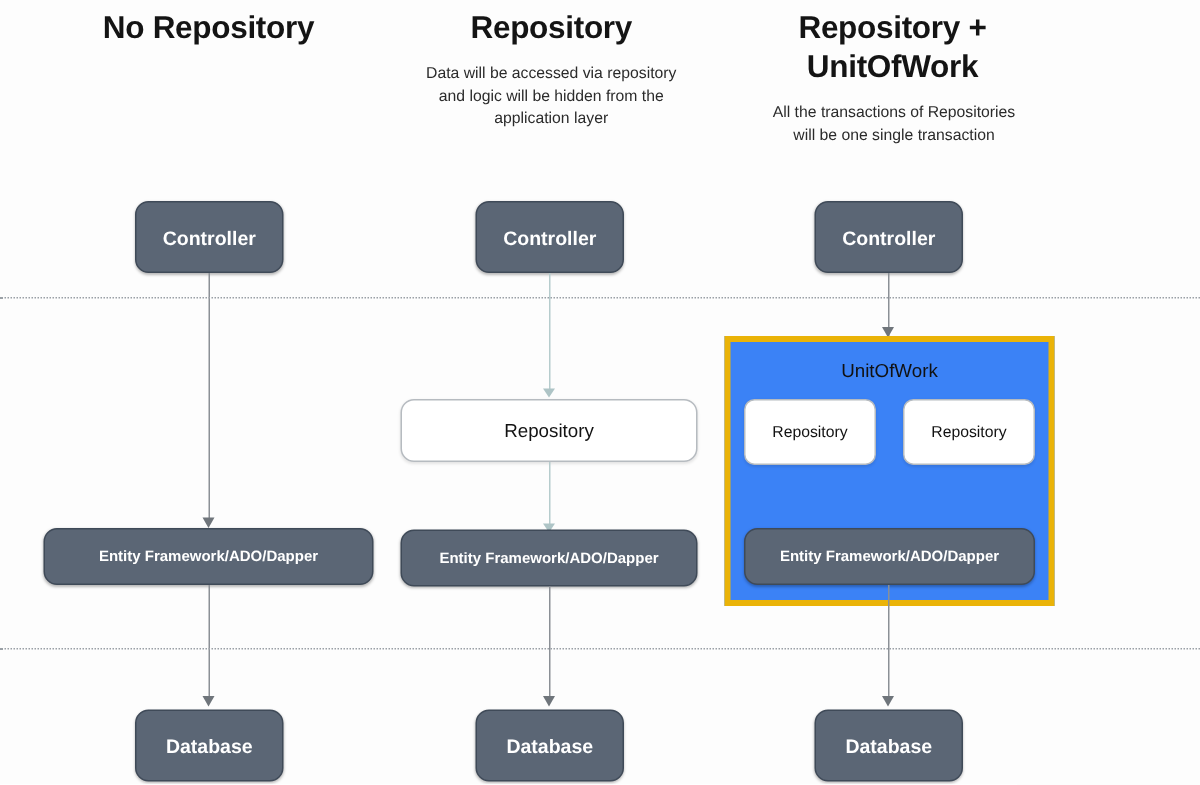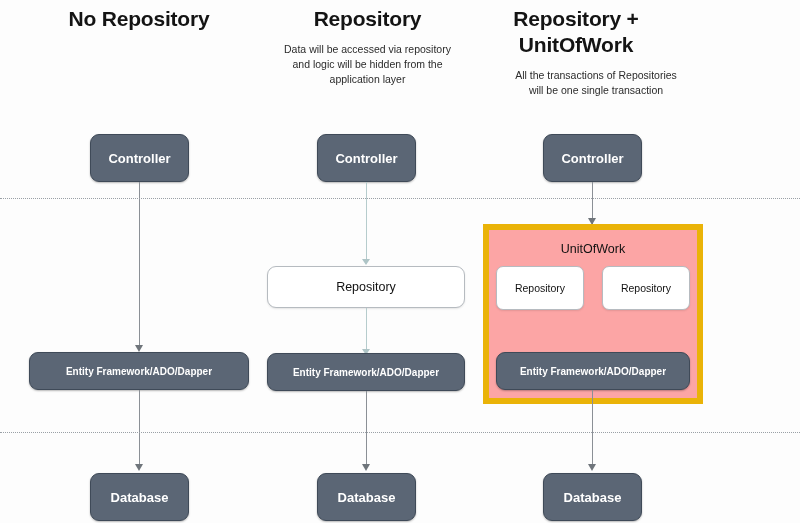--- a/index.html
+++ b/index.html
@@ -76,22 +76,22 @@
     justify-content: center;
     text-align: center;
     box-shadow: 0 1px 2px rgba(0,0,0,0.10);
     box-sizing: border-box;
   }
   .node-light.small { font-size: 10.5px; border-radius: 7px; }
 
   
   .group-box {
     position: absolute;
-    background: #fca5a5;
-    border: 6px solid #eab308;
+    background: #3b82f6;
+    border: 4px solid #eab308;
     box-sizing: border-box;
   }
   .group-title {
     position: absolute;
     width: 100%;
     text-align: center;
     font-size: 12.5px;
     color: #111111;
     font-weight: normal;
   }
@@ -146,21 +146,21 @@
   <div class="conn conn-teal" style="left:366px; top:308px; height:45px;"></div>
   <div class="arrow arrow-teal" style="left:362px; top:349px;"></div>
 
   <div class="node-dark wide" style="left:267px; top:353px; width:198px; height:38px;">Entity Framework/ADO/Dapper</div>
 
   <div class="conn conn-grey" style="left:366px; top:391px; height:77px;"></div>
   <div class="arrow arrow-grey" style="left:362px; top:464px;"></div>
 
   <div class="node-dark" style="left:317px; top:473px; width:99px; height:48px;">Database</div>
 
-  <div class="col-title" style="left:478px; top:6px; width:196px;text-align:center;">Repository + UnitOfWork</div>
+  <div class="col-title" style="left:497px; top:6px; width:196px;text-align:center;">Repository + UnitOfWork</div>
   <div class="col-sub" style="left:508px; top:68px; width:176px;">All the transactions of Repositories will be one single transaction</div>
 
   <div class="node-dark" style="left:543px; top:134px; width:99px; height:48px;">Controller</div>
 
   <div class="conn conn-grey" style="left:592px; top:182px; height:42px;"></div>
   <div class="arrow arrow-grey" style="left:588px; top:218px;"></div>
 
   <div class="group-box" style="left:483px; top:224px; width:220px; height:180px;">
     <div class="group-title" style="top:12px;">UnitOfWork</div>
   </div>

